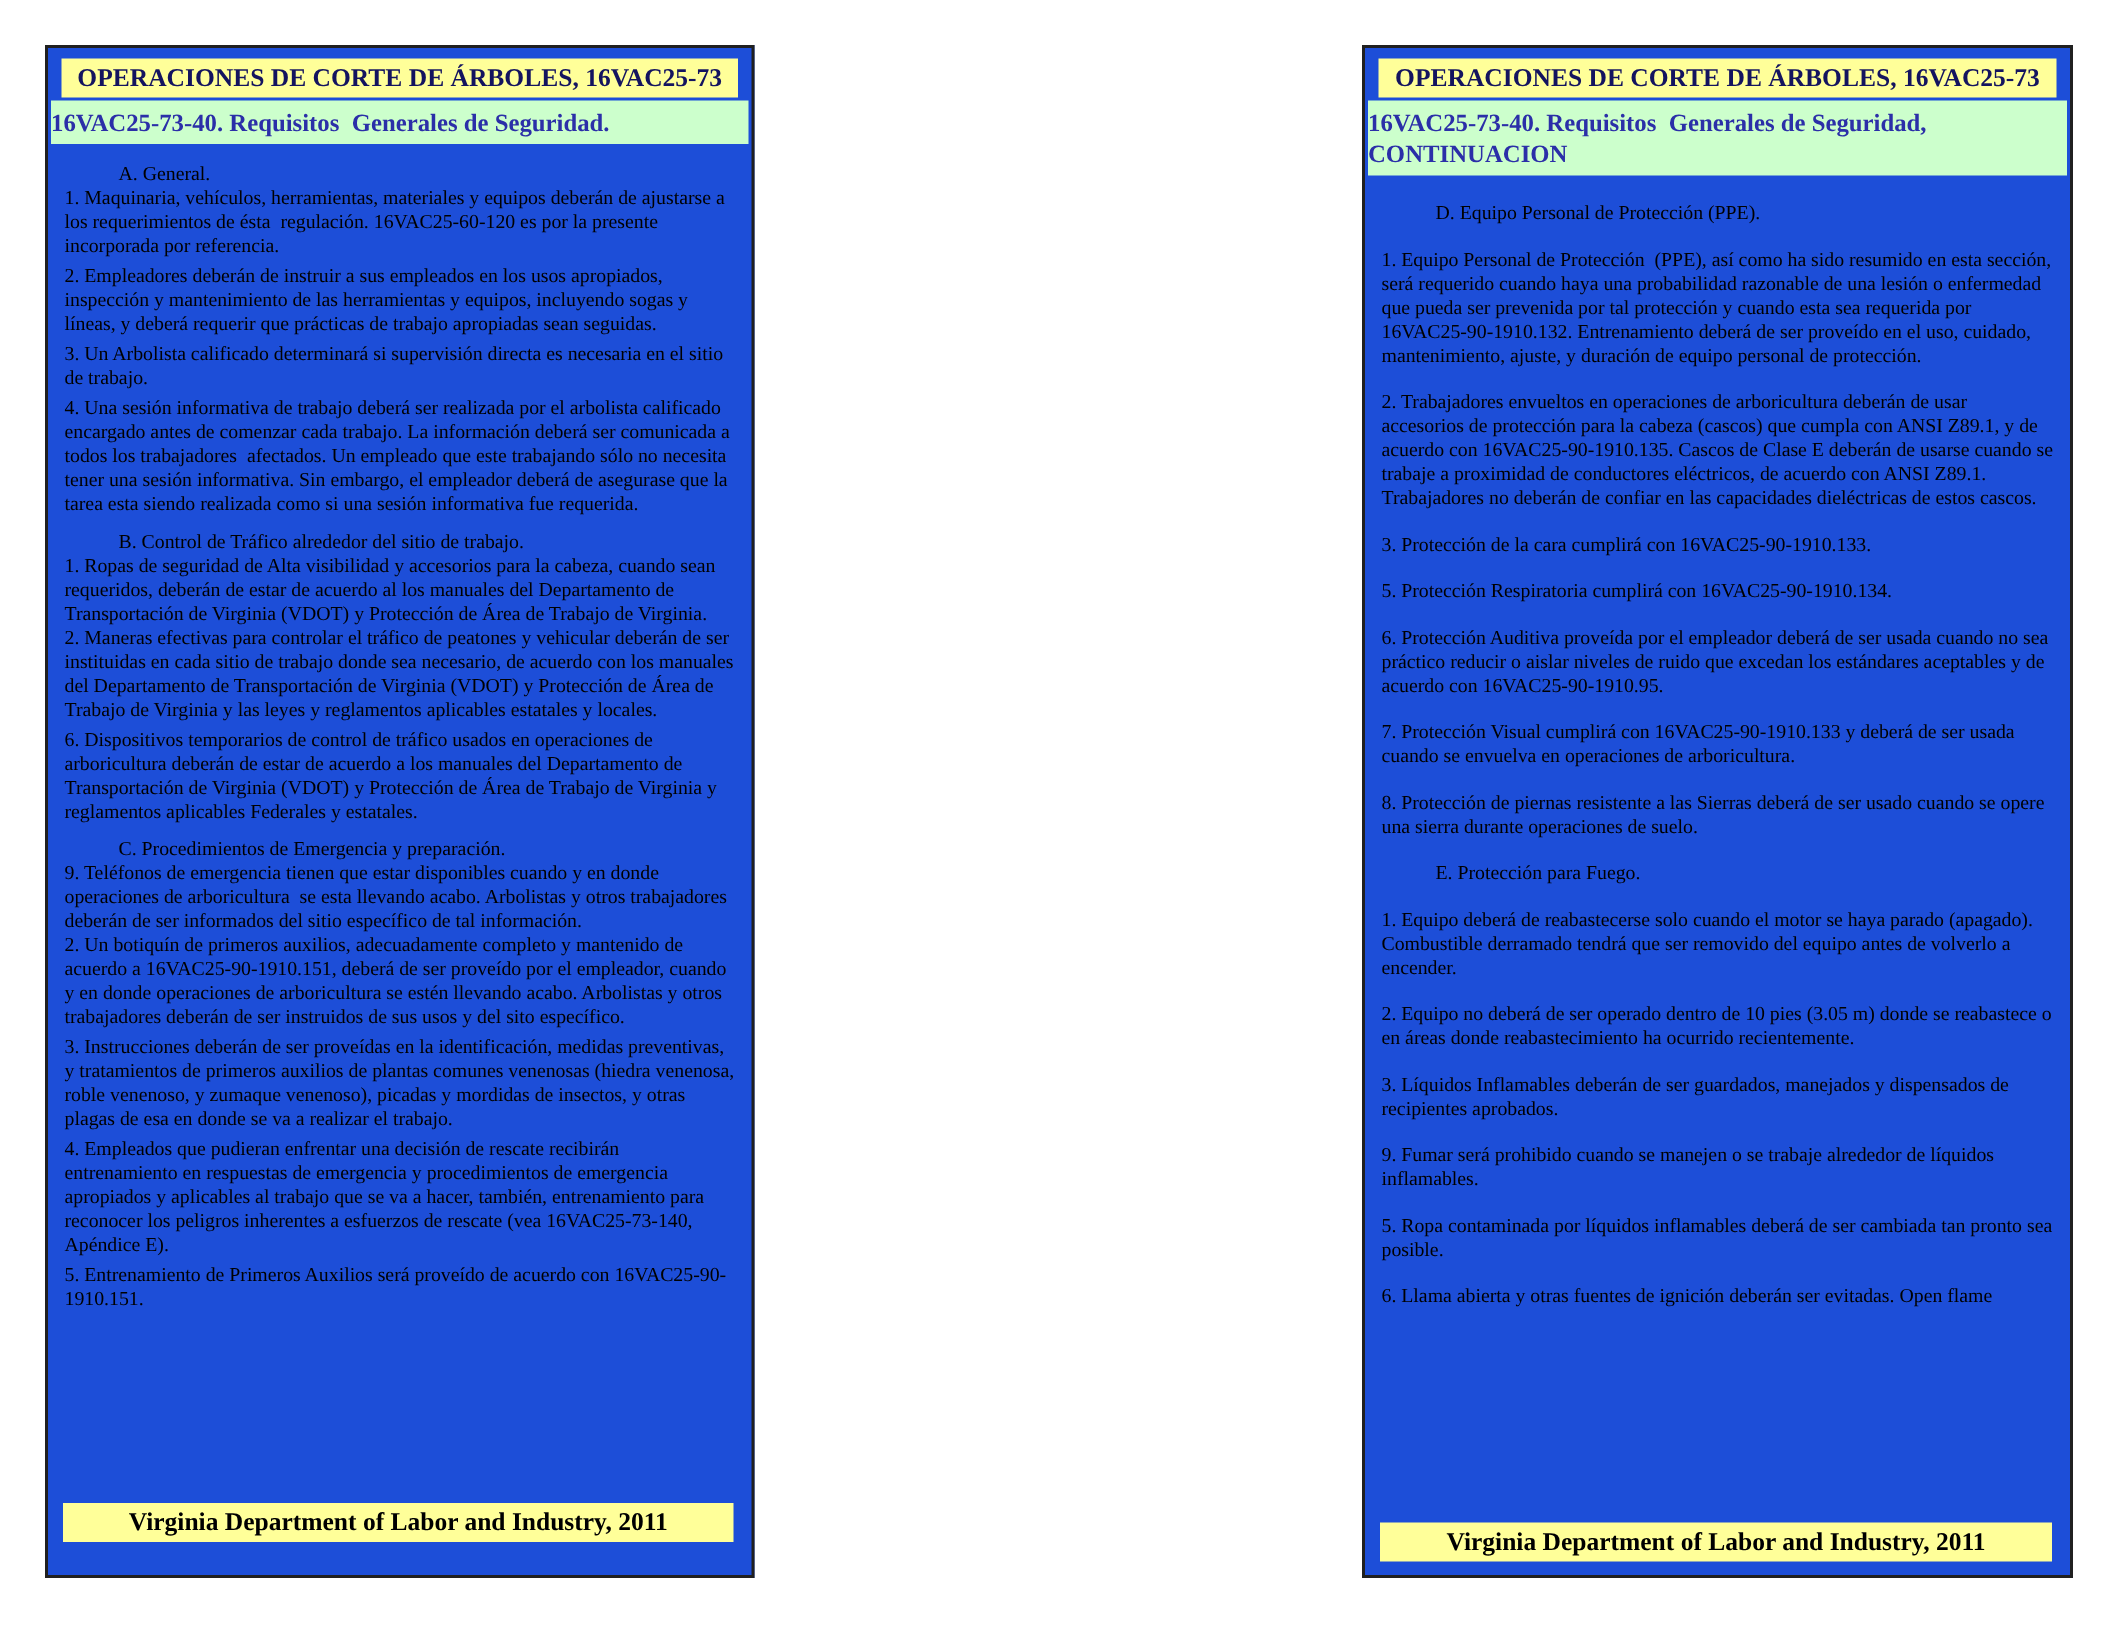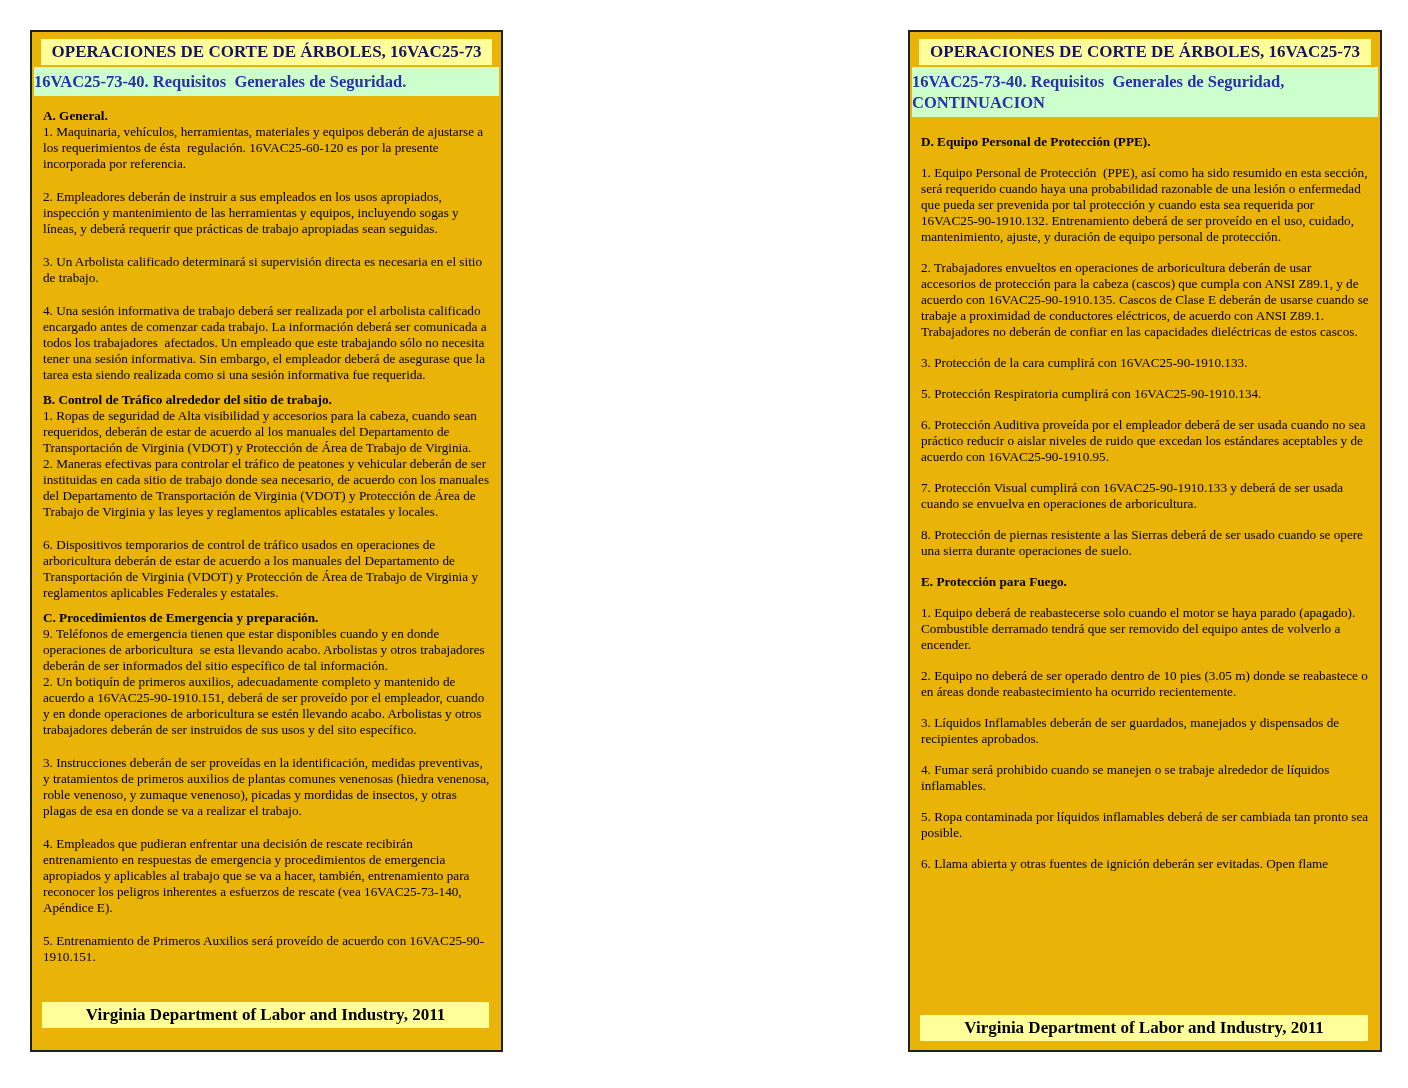--- a/index.html
+++ b/index.html
@@ -3,43 +3,43 @@
 <meta charset="utf-8">
 <style>
   html, body { margin:0; padding:0; }
   body {
     width:1408px; height:1088px; position:relative;
     background:#ffffff;
     font-family:"Liberation Serif", "DejaVu Serif", serif;
   }
   .page {
     position:absolute; top:30px; height:1022px;
-    background:#eab308; border:2px solid #202020; box-sizing:border-box;
+    background:#1d4ed8; border:2px solid #202020; box-sizing:border-box;
   }
   #page-left  { left:30px;  width:473px; }
   #page-right { left:908px; width:474px; }
 
   .bar-head {
     margin:7px 9px 0 9px; padding:3px 2px;
     background:#FFFF99; color:#14145F;
     font-weight:bold; font-size:17px; text-align:center;
     white-space:nowrap; overflow:hidden;
   }
   .bar-sub {
     margin:2px 2px 0 2px; padding:4px 0;
     background:#CCFFCC; color:#2B2FA8;
     font-weight:bold; font-size:16.5px; line-height:21px;
     white-space:pre-wrap;
   }
   .body {
     margin:12px 11px 0 11px;
     font-size:13.2px; line-height:16px; color:#000000;
   }
-  .sect { font-weight:bold; margin-top:9px; white-space:pre-wrap; }
-  .para { margin-top:17px; white-space:pre-wrap; }
+  .sect { font-weight:normal; margin-top:9px; white-space:pre-wrap;margin-left:36px; }
+  .para { margin-top:4px; white-space:pre-wrap; }
   .para.tight { margin-top:0;font-family:Liberation Serif, serif; }
   .sect.first { margin-top:0; }
 
   #page-right .body { margin-top:17px; }
   #page-right .para { margin-top:15px; }
   #page-right .sect { margin-top:15px; }
   #page-right .sect.first { margin-top:0; }
 
   .footer {
     position:absolute; left:10px; right:12px;
@@ -85,18 +85,18 @@
     <div class="para">2. Trabajadores envueltos en operaciones de arboricultura deberán de usar accesorios de protección para la cabeza (cascos) que cumpla con ANSI Z89.1, y de acuerdo con 16VAC25-90-1910.135. Cascos de Clase E deberán de usarse cuando se trabaje a proximidad de conductores eléctricos, de acuerdo con ANSI Z89.1. Trabajadores no deberán de confiar en las capacidades dieléctricas de estos cascos.</div>
     <div class="para">3. Protección de la cara cumplirá con 16VAC25-90-1910.133.</div>
     <div class="para">5. Protección Respiratoria cumplirá con 16VAC25-90-1910.134.</div>
     <div class="para">6. Protección Auditiva proveída por el empleador deberá de ser usada cuando no sea práctico reducir o aislar niveles de ruido que excedan los estándares aceptables y de acuerdo con 16VAC25-90-1910.95.</div>
     <div class="para">7. Protección Visual cumplirá con 16VAC25-90-1910.133 y deberá de ser usada cuando se envuelva en operaciones de arboricultura.</div>
     <div class="para">8. Protección de piernas resistente a las Sierras deberá de ser usado cuando se opere una sierra durante operaciones de suelo.</div>
     <div class="sect">E. Protección para Fuego.</div>
     <div class="para">1. Equipo deberá de reabastecerse solo cuando el motor se haya parado (apagado). Combustible derramado tendrá que ser removido del equipo antes de volverlo a encender.</div>
     <div class="para">2. Equipo no deberá de ser operado dentro de 10 pies (3.05 m) donde se reabastece o en áreas donde reabastecimiento ha ocurrido recientemente.</div>
     <div class="para">3. Líquidos Inflamables deberán de ser guardados, manejados y dispensados de recipientes aprobados.</div>
-    <div class="para">4. Fumar será prohibido cuando se manejen o se trabaje alrededor de líquidos inflamables.</div>
+    <div class="para">9. Fumar será prohibido cuando se manejen o se trabaje alrededor de líquidos inflamables.</div>
     <div class="para">5. Ropa contaminada por líquidos inflamables deberá de ser cambiada tan pronto sea posible.</div>
     <div class="para">6. Llama abierta y otras fuentes de ignición deberán ser evitadas. Open flame</div>
   </div>
   <div class="footer">Virginia Department of Labor and Industry, 2011</div>
 </div>
 
 </body></html>

